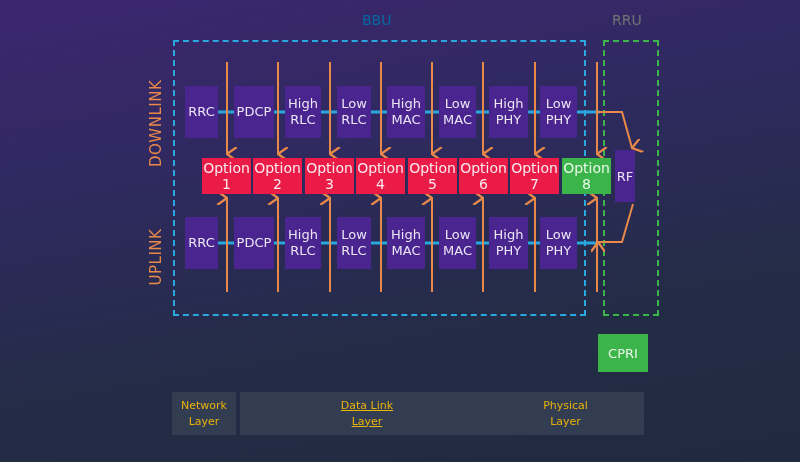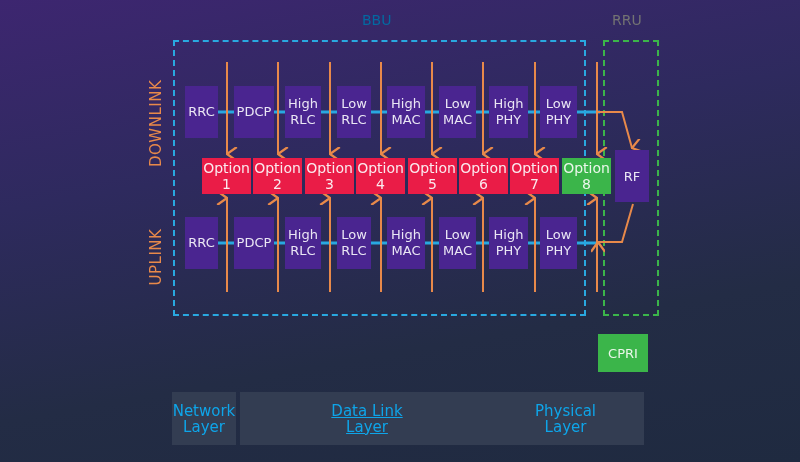--- a/index.html
+++ b/index.html
@@ -14,25 +14,25 @@
     border:2px dashed #29a8e0;box-sizing:border-box;}
   .rru-box{position:absolute;left:603px;top:40px;width:56px;height:276px;
     border:2px dashed #3bb54a;box-sizing:border-box;}
   .side-label{position:absolute;color:#e8894a;font-size:15px;letter-spacing:0.5px;
     transform:rotate(-90deg);transform-origin:center center;white-space:nowrap;}
   .layer{position:absolute;background:#4a2590;color:#eae6f4;font-size:13px;
     display:flex;align-items:center;justify-content:center;text-align:center;line-height:16px;}
   .opt{position:absolute;background:#ea1c47;color:#fbe9ee;font-size:14px;
     display:flex;align-items:center;justify-content:center;text-align:center;line-height:16px;top:158px;height:36px;}
   .opt.green{background:#3bb54a;color:#eaf7ea;}
-  .rf{position:absolute;left:615px;top:150px;width:34px;height:52px;background:#4a2590;color:#eae6f4;
+  .rf{position:absolute;left:615px;top:150px;width:20px;height:52px;background:#4a2590;color:#eae6f4;
     font-size:13px;display:flex;align-items:center;justify-content:center;}
   .cpri{position:absolute;left:598px;top:334px;width:50px;height:38px;background:#3bb54a;color:#eaf7ea;
     font-size:13px;display:flex;align-items:center;justify-content:center;}
-  .osi{position:absolute;top:392px;height:53px;background:#333d52;color:#0ea5e9;font-size:15px;
+  .osi{position:absolute;top:392px;height:43px;background:#333d52;color:#eab308;font-size:11px;
     display:flex;align-items:center;justify-content:center;text-align:center;line-height:16px;}
   svg.overlay{position:absolute;left:0;top:0;width:800px;height:462px;pointer-events:none;}
 </style>
 </head>
 <body>
 
 <div class="region-label bbu-label">BBU</div>
 <div class="region-label rru-label">RRU</div>
 <div class="bbu-box"></div>
 <div class="rru-box"></div>

